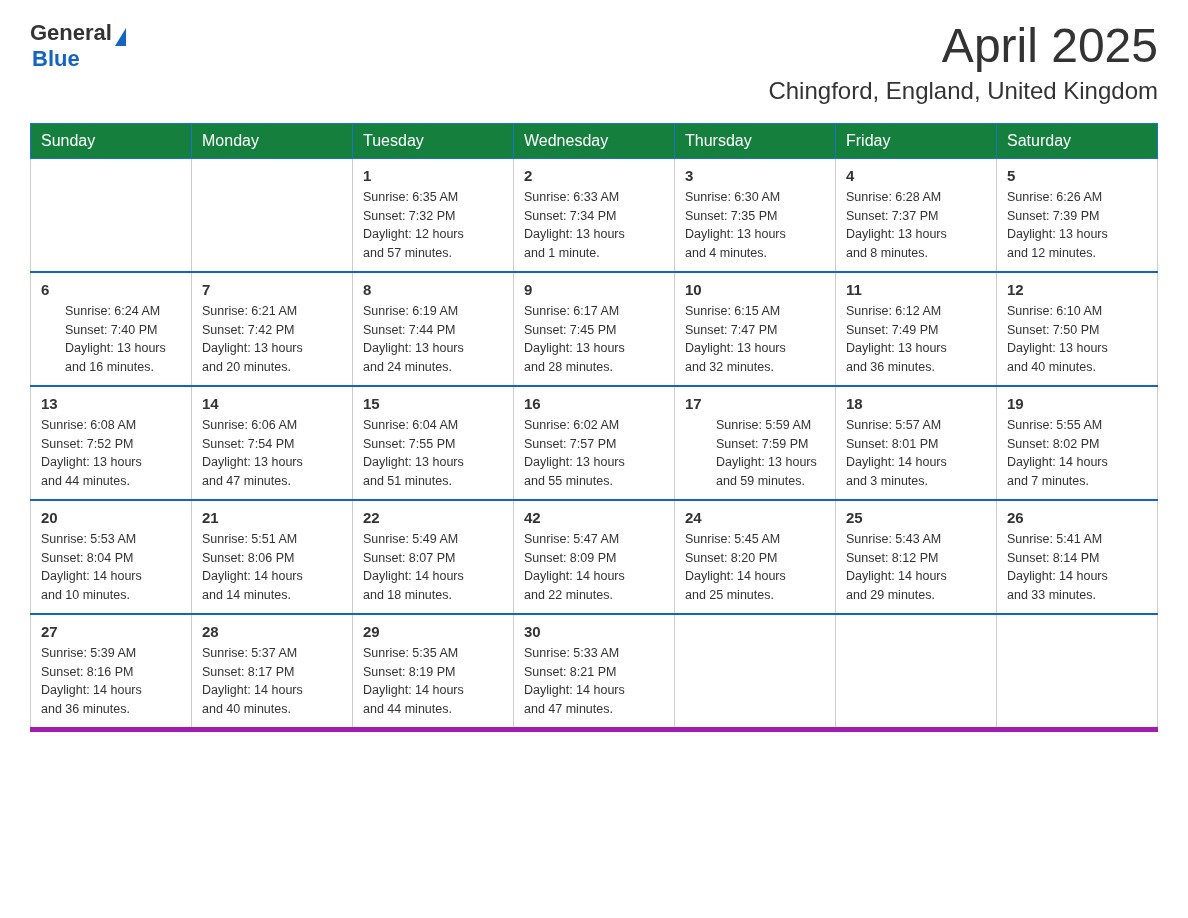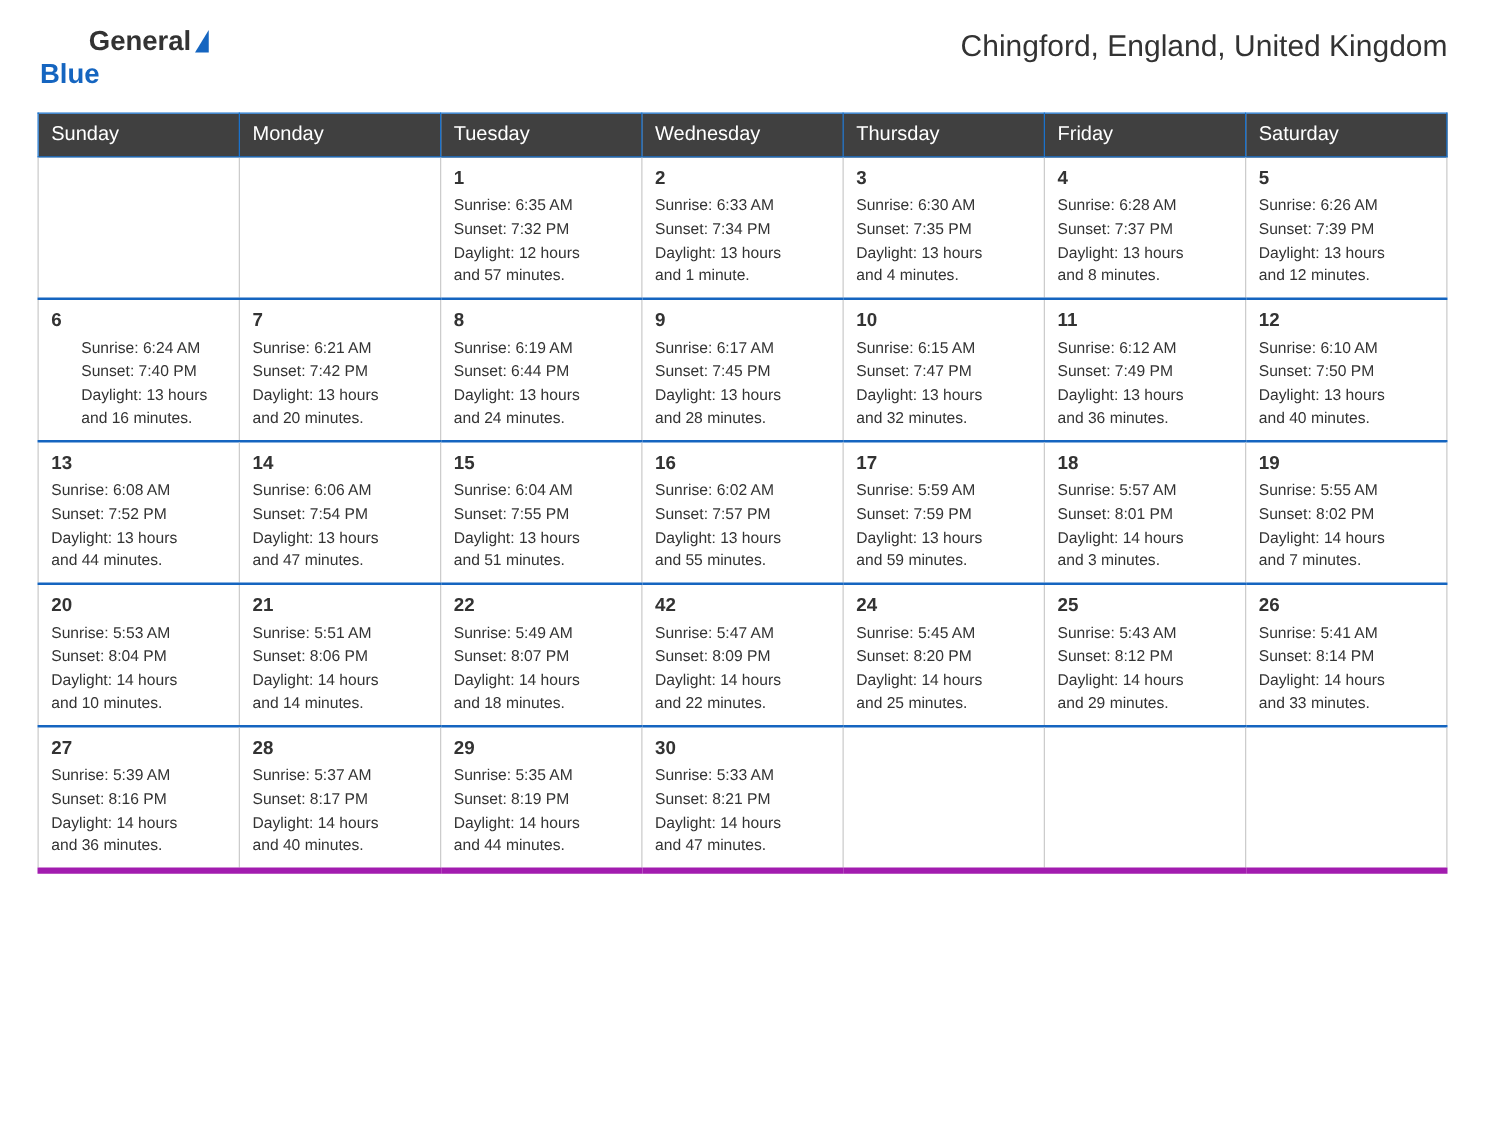--- a/index.html
+++ b/index.html
@@ -29,21 +29,21 @@
       font-size: 24px;
       color: #333;
       margin-top: 4px;
     }
     .calendar {
       width: 100%;
       border-collapse: collapse;
       border: 1px solid #1565c0;
     }
     .calendar thead tr th {
-      background-color: #404040;
+      background-color: #15803d;
       color: #fff;
       font-size: 16px;
       font-weight: normal;
       padding: 8px 10px;
       text-align: left;
       border: 1px solid #1a72cc;
     }
     .calendar tbody tr td {
       vertical-align: top;
       padding: 8px 10px;
@@ -69,22 +69,21 @@
     .empty-cell {
       background: #fff;
     }
     .logo-wrapper {
       display: flex;
       flex-direction: column;
       align-items: flex-start;
     }
     .logo-line1 {
       display: flex;
-      align-items: flex-start;
-      margin-left: 41px;
+      align-items: flex-end;
     }
     .logo-line2 {
       display: flex;
       align-items: center;
       padding-left: 2px;
     }
   </style>
 </head>
 <body>
 
@@ -92,20 +91,21 @@
   <div class="logo-wrapper">
     <div class="logo-line1">
       <span style="font-size:22px;font-weight:bold;color:#333;">General</span>
       <div style="width:0;height:0;border-left:11px solid transparent;border-right:0px solid transparent;border-bottom:18px solid #1565c0;margin-left:3px;margin-top:4px;"></div>
     </div>
     <div class="logo-line2">
       <span style="font-size:22px;font-weight:bold;color:#1565c0;">Blue</span>
     </div>
   </div>
   <div class="title-area">
+    <div class="month-title">April 2025</div>
     <div class="location">Chingford, England, United Kingdom</div>
   </div>
 </div>
 
 <table class="calendar">
   <thead>
     <tr>
     <th>Sunday</th>
         <th>Monday</th>
         <th>Tuesday</th>
@@ -166,21 +166,21 @@
         <td>
           <div class="day-number">7</div>
           <div class="day-info" style="white-space: pre-line;">Sunrise: 6:21 AM
 Sunset: 7:42 PM
 Daylight: 13 hours
 and 20 minutes.</div>
         </td>
         <td>
           <div class="day-number">8</div>
           <div class="day-info" style="white-space: pre-line;">Sunrise: 6:19 AM
-Sunset: 6:44 PM
+Sunset: 7:44 PM
 Daylight: 13 hours
 and 24 minutes.</div>
         </td>
         <td>
           <div class="day-number">9</div>
           <div class="day-info" style="white-space: pre-line;">Sunrise: 6:17 AM
 Sunset: 7:45 PM
 Daylight: 13 hours
 and 28 minutes.</div>
         </td>
@@ -230,21 +230,21 @@
         </td>
         <td>
           <div class="day-number">16</div>
           <div class="day-info" style="white-space: pre-line;">Sunrise: 6:02 AM
 Sunset: 7:57 PM
 Daylight: 13 hours
 and 55 minutes.</div>
         </td>
         <td>
           <div class="day-number">17</div>
-          <div class="day-info" style="white-space: pre-line;">Sunrise: 5:59 AM
+          <div class="day-info" style="white-space: pre-line; margin-left: 31px;">Sunrise: 5:59 AM
 Sunset: 7:59 PM
 Daylight: 13 hours
 and 59 minutes.</div>
         </td>
         <td>
           <div class="day-number">18</div>
           <div class="day-info" style="white-space: pre-line;">Sunrise: 5:57 AM
 Sunset: 8:01 PM
 Daylight: 14 hours
 and 3 minutes.</div>

